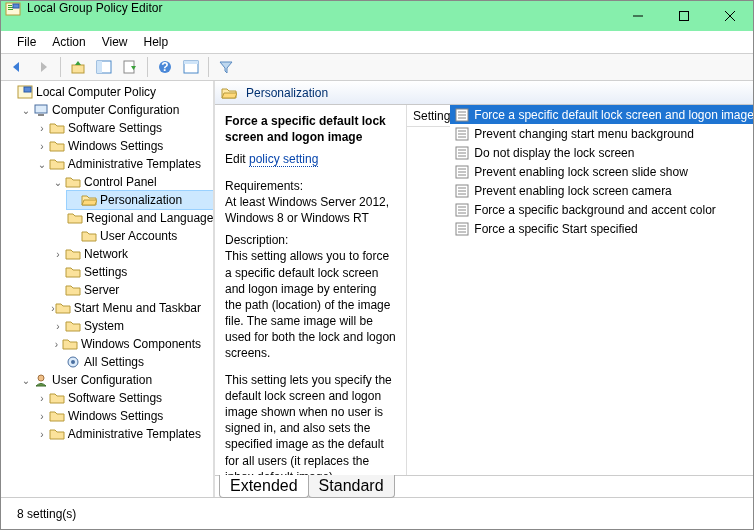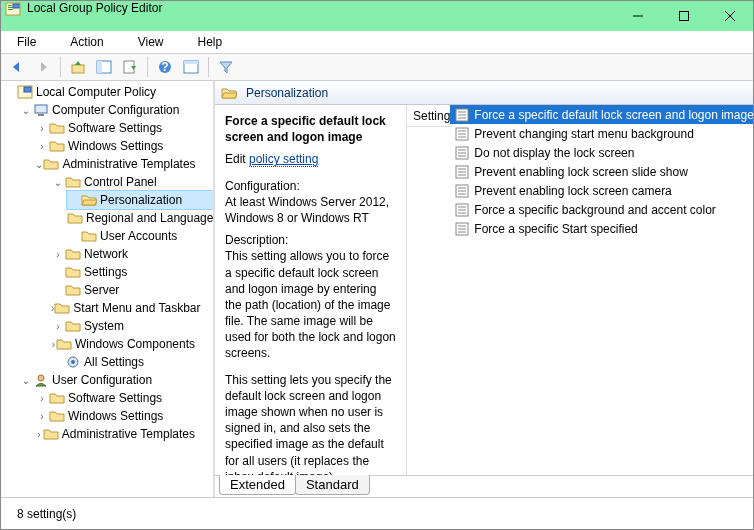--- a/index.html
+++ b/index.html
@@ -3,56 +3,56 @@
 <meta charset="utf-8">
 <style>
 *{margin:0;padding:0;box-sizing:border-box;font-family:"Segoe UI",Tahoma,sans-serif;font-size:12px;color:#000}
 html,body{width:754px;height:530px;overflow:hidden}
 .window{width:754px;height:530px;border:1px solid #888;background:#fff;display:flex;flex-direction:column}
 .titlebar{height:30px;display:flex;align-items:flex-start;padding:0 0 0 4px;background:#86efac}
 .titlebar .app-icon{width:16px;height:16px;margin-right:6px}
 .titlebar .title{flex:1}
 .winbtns{display:flex;height:100%}
 .winbtn{width:46px;display:flex;align-items:center;justify-content:center;cursor:default}
-.menubar{height:22px;display:flex;align-items:center;padding-left:8px;gap:18px;background:#fff}
+.menubar{height:22px;display:flex;align-items:center;padding-left:8px;gap:0;background:#fff}
 .menuitem{padding:2px 8px;cursor:default}
 .toolbar{height:28px;border-top:1px solid #d0d0d0;border-bottom:1px solid #d0d0d0;background:#f8f8f8;display:flex;align-items:center;padding:0 4px;gap:2px}
 .tbtn{width:24px;height:22px;display:flex;align-items:center;justify-content:center;border:1px solid transparent;cursor:default}
 .tsep{width:1px;height:20px;background:#ccc;margin:0 3px}
 .body{flex:1;display:flex;min-height:0;background:#fff}
 .tree{width:214px;border-right:2px solid #ddd;overflow:auto;padding:2px 0 2px 2px;position:relative}
 .tree::-webkit-scrollbar,.settings-list::-webkit-scrollbar{width:17px;height:17px}
 .tree::-webkit-scrollbar-track,.settings-list::-webkit-scrollbar-track{background:#f0f0f0}
 .tree::-webkit-scrollbar-thumb,.settings-list::-webkit-scrollbar-thumb{background:#c0c0c0;border:1px solid #a0a0a0}
 .node{white-space:nowrap}
-.row{display:flex;align-items:center;height:18px;padding-right:18px;cursor:default}
+.row{display:flex;align-items:center;height:18px;padding-right:12px;cursor:default}
 .twisty{width:14px;text-align:center;color:#666;font-size:10px;user-select:none}
 .icon{width:16px;height:16px;margin-right:3px;flex-shrink:0}
 .lbl{white-space:nowrap}
 .row.sel{background:#cce8ff;outline:1px solid #99d1ff}
 .children{margin-left:16px}
 .right{flex:1;display:flex;flex-direction:column;min-width:0}
 .crumb{height:24px;background:linear-gradient(#fff,#e8eef8);border-bottom:1px solid #c8c8c8;display:flex;align-items:center;padding-left:6px;gap:6px}
 .crumb .icon{width:16px;height:16px}
 .crumb .text{color:#003070}
 .panes{flex:1;display:flex;min-height:0}
 .desc-pane{width:192px;padding:8px 10px;border-right:1px solid #ddd;font-size:12px;line-height:1.35;overflow:hidden}
 .desc-pane .pol-title{font-weight:700;margin-bottom:6px}
 .desc-pane .edit-row{margin-bottom:10px}
-.desc-pane .editlink{color:#0645ad;text-decoration:underline;cursor:pointer;border-bottom:1px dotted #0645ad}
+.desc-pane .editlink{color:#0645ad;cursor:pointer;border-bottom:1px dotted #0645ad}
 .desc-pane .sect{margin-top:6px}
 .list-pane{flex:1;display:flex;min-width:0}
 .col-head{height:22px;display:flex;align-items:center;padding-left:6px;border-bottom:1px solid #ddd;background:#fff}
 .settings-list{flex:1;overflow:auto}
 .setting-row{display:flex;align-items:center;height:19px;padding:0 4px;white-space:nowrap;cursor:default}
 .setting-row .sicon{width:16px;height:16px;margin-right:4px;flex-shrink:0}
 .setting-row.sel{background:#1e74d2;color:#fff}
 .setting-row.sel *{color:#fff}
 .tabstrip{height:22px;border-top:1px solid #ccc;display:flex;align-items:flex-start;padding-left:4px;background:#fff;position:relative}
-.tab{padding:2px 10px;border:1px solid #aaa;border-top:none;background:#fff;font-size:13px;position:relative;top:-1px;border-radius:0 0 4px 4px;cursor:default}
+.tab{padding:2px 10px;border:1px solid #aaa;border-top:none;background:#fff;font-size:16px;position:relative;top:-1px;border-radius:0 0 4px 4px;cursor:default}
 .tab+.tab{margin-left:-1px}
 .tab.active{background:#fff;z-index:1}
 .tab.inactive{background:#f4f4f4}
 .status{height:32px;border-top:1px solid #ccc;padding:2px 16px;font-size:11px;display:flex;align-items:center}
 svg{display:block}
 </style>
 </head>
 <body>
 
 <div class="window">
@@ -370,21 +370,21 @@
           </span>
         <span class="text">Personalization</span>
       </div>
       <div class="panes">
         <div class="desc-pane">
           <div class="pol-title">Force a specific default lock screen and logon image</div>
           <div class="edit-row">
             <span>Edit </span><span class="editlink">policy setting</span>
           </div>
           <div class="sect">
-            <div>Configuration:</div>
+            <div>Requirements:</div>
             <div>At least Windows Server 2012, Windows 8 or Windows RT</div>
           </div>
           <div class="sect">
             <div>Description:</div>
             <div>This setting allows you to force a specific default lock screen and logon image by entering the path (location) of the image file. The same image will be used for both the lock and logon screens.</div>
             <div style="height:10px"></div>
             <div>This setting lets you specify the default lock screen and logon image shown when no user is signed in, and also sets the specified image as the default for all users (it replaces the inbox default image).</div>
           </div>
         </div>
         <div class="list-pane">

